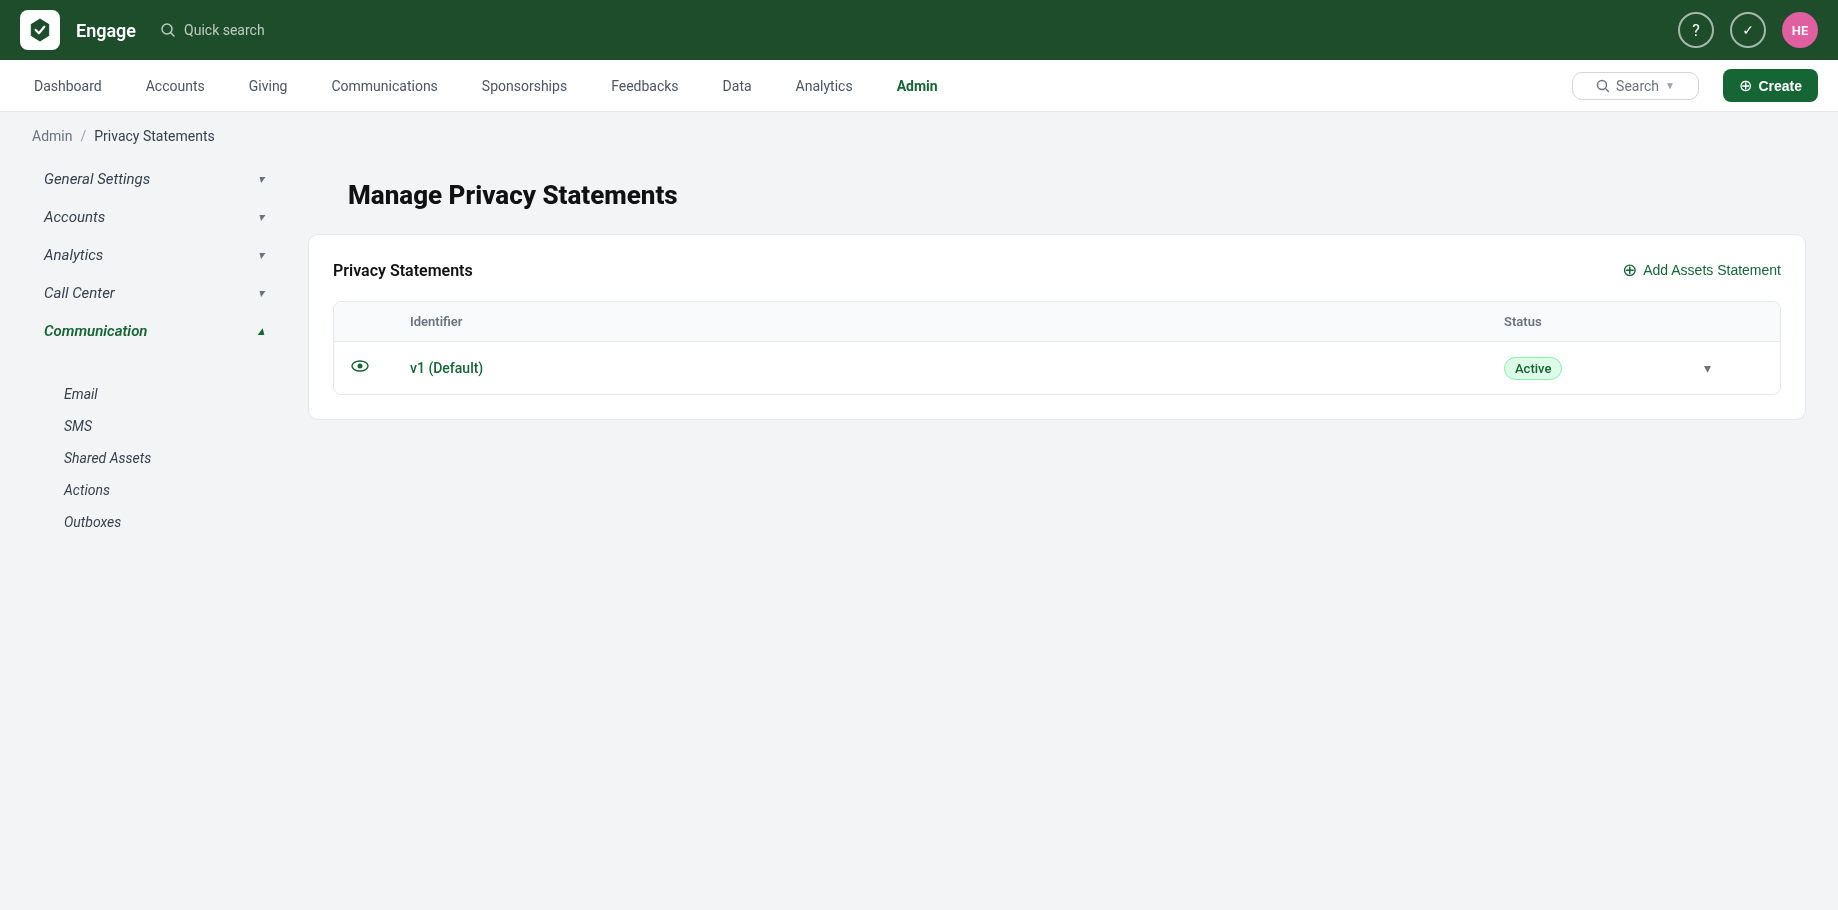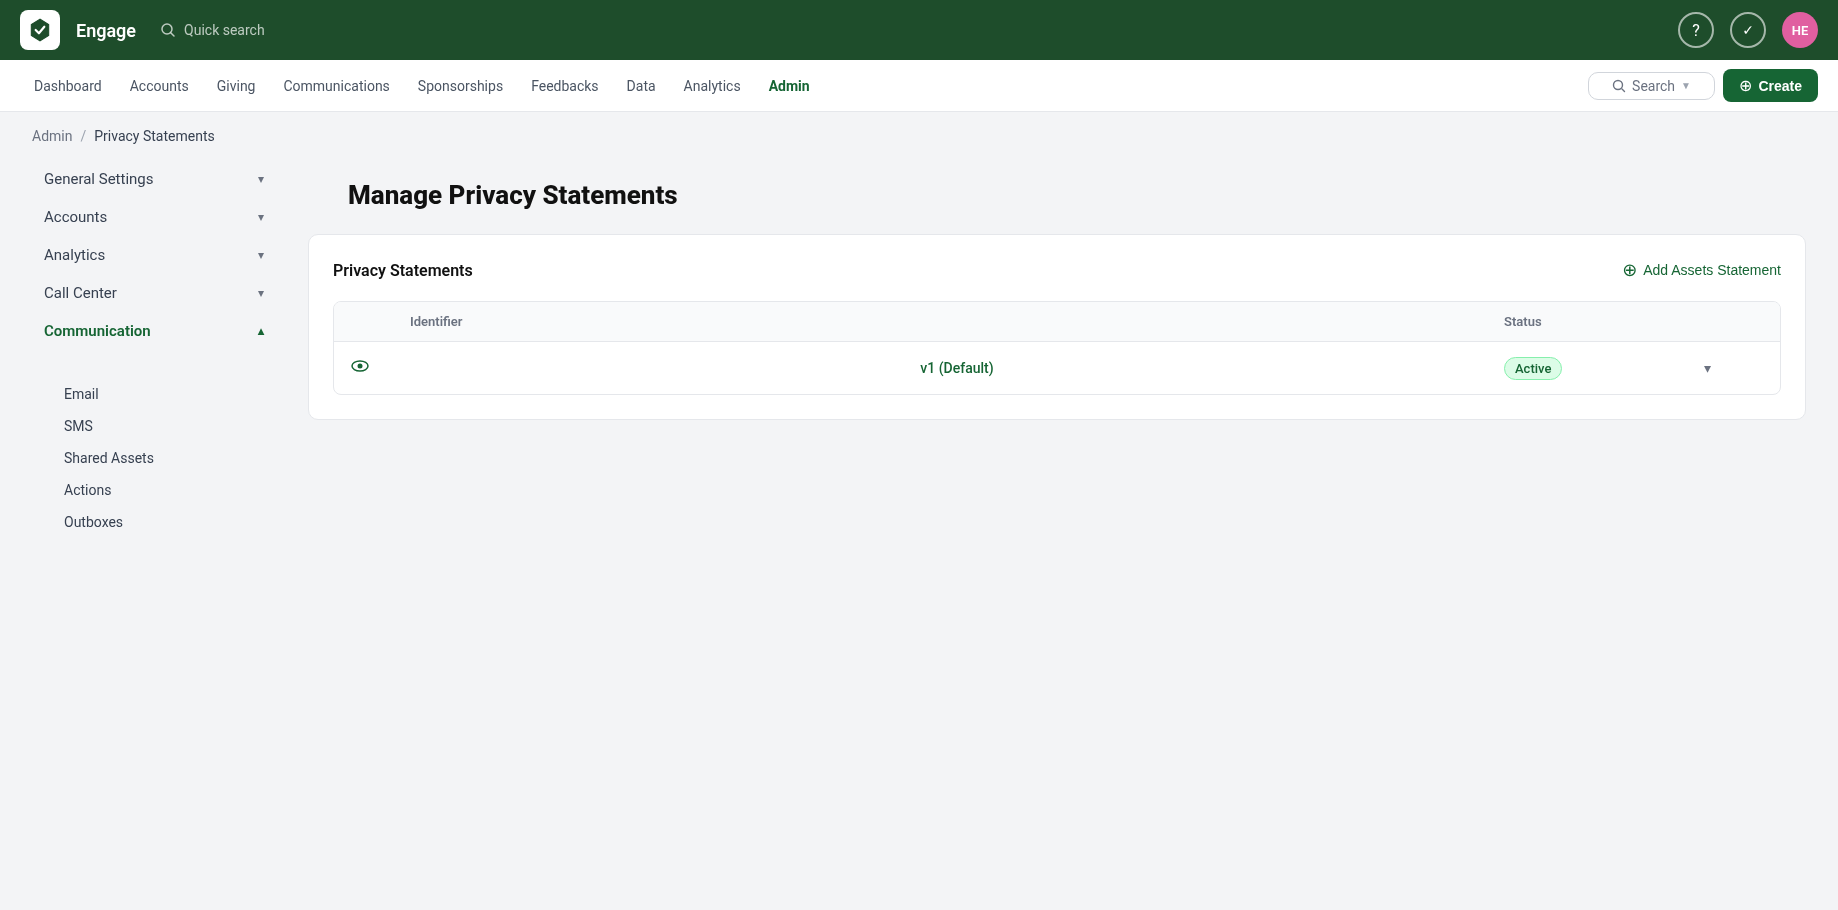--- a/index.html
+++ b/index.html
@@ -64,21 +64,21 @@
     }
 
     
     .navbar {
       background: white;
       border-bottom: 1px solid #e5e7eb;
       height: 52px;
       display: flex;
       align-items: center;
       padding: 0 20px;
-      gap: 0;
+      gap: 16px;
     }
     .nav-item {
       padding: 6px 14px;
       font-size: 14px;
       color: #4b5563;
       cursor: pointer;
       border-radius: 6px;
       white-space: nowrap;
     }
     .nav-item.active {
@@ -139,20 +139,21 @@
       display: flex;
       gap: 0;
       padding: 0 0 0 32px;
     }
 
     
     .sidebar {
       width: 260px;
       flex-shrink: 0;
       padding-right: 16px;
+      font-style: italic;
     }
     .sidebar-item {
       display: flex;
       align-items: center;
       justify-content: space-between;
       padding: 10px 12px;
       font-size: 15px;
       color: #374151;
       cursor: pointer;
       border-radius: 6px;
@@ -233,21 +234,21 @@
       color: #6b7280;
     }
     .table-row {
       display: grid;
       grid-template-columns: 60px 1fr 200px 60px;
       padding: 14px 16px;
       align-items: center;
       border-bottom: 1px solid #f3f4f6;
     }
     .table-row:last-child { border-bottom: none; }
-    .row-id { color: #166534; font-size: 14px; font-weight: 500; text-align: center; }
+    .row-id { color: #166534; font-size: 14px; font-weight: 500; }
     .status-badge {
       display: inline-block;
       padding: 3px 10px;
       border-radius: 12px;
       font-size: 13px;
       font-weight: 500;
       background: #dcfce7;
       color: #166534;
       border: 1px solid #86efac;
     }

